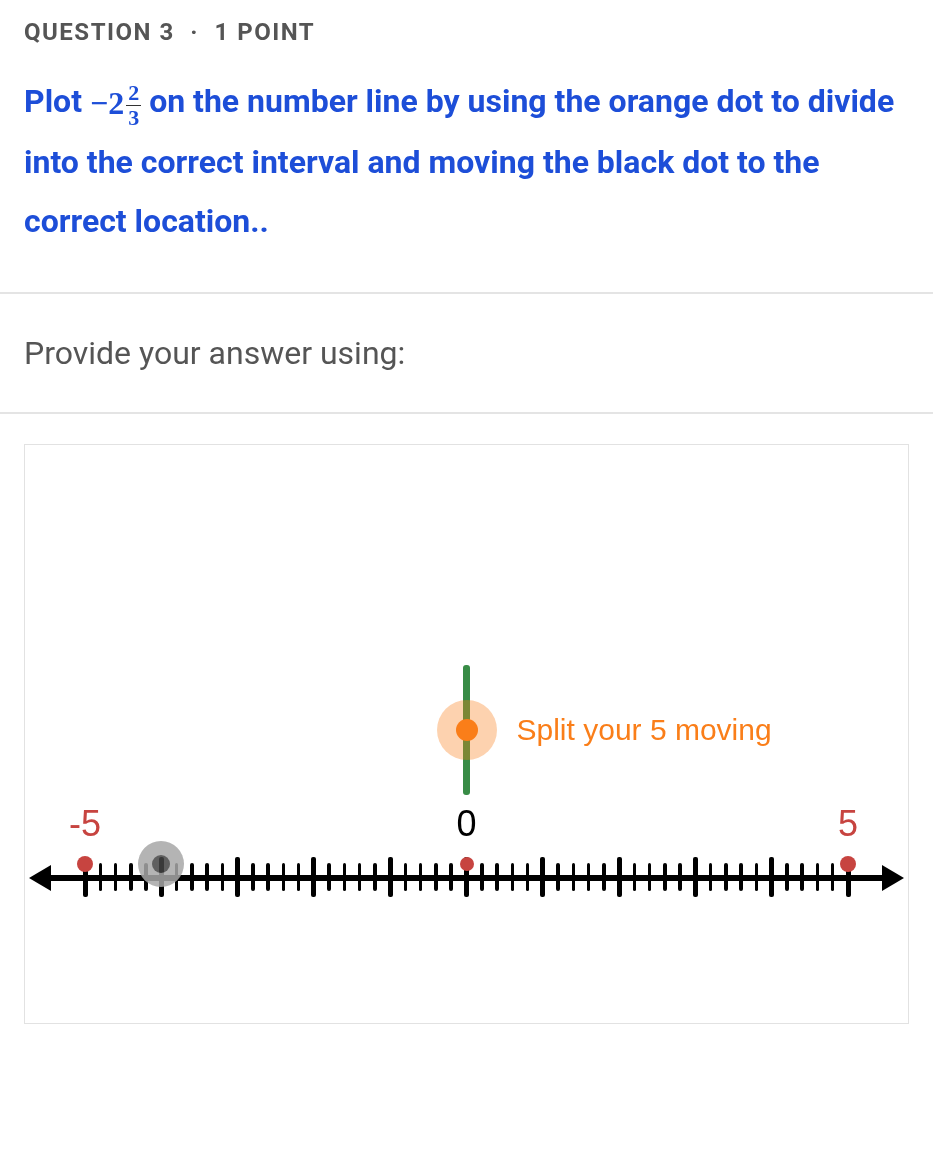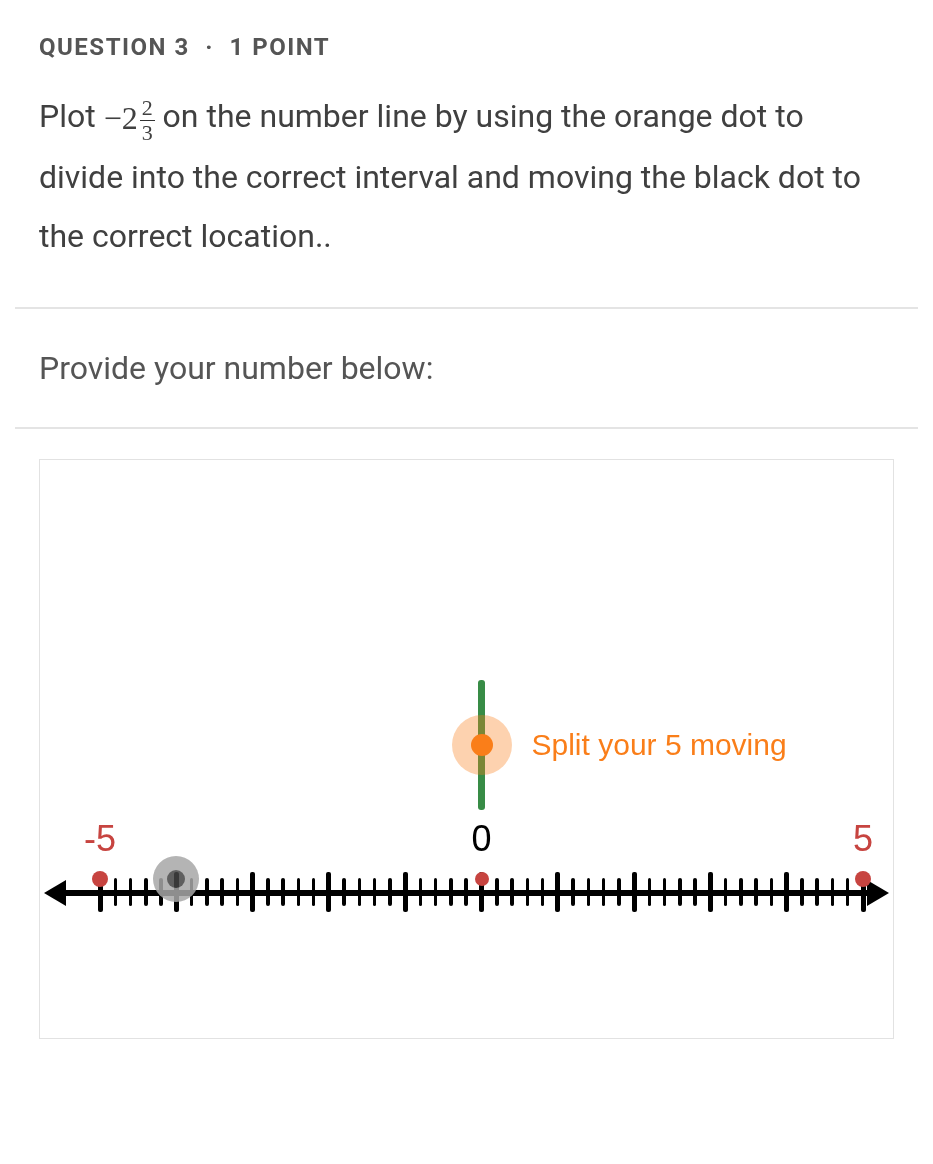--- a/index.html
+++ b/index.html
@@ -5,38 +5,39 @@
   * { box-sizing: border-box; }
   html, body {
     margin: 0;
     padding: 0;
     font-family: -apple-system, BlinkMacSystemFont, "Segoe UI", Roboto, "Helvetica Neue", Arial, sans-serif;
     color: #333;
     background: #fff;
   }
   .page {
     width: 933px;
-    padding: 15px;
+    padding: 0;
   }
   .header {
     padding: 18px 24px 8px 24px;
     font-weight: 700;
     letter-spacing: 1.5px;
     font-size: 24px;
     color: #555;
   }
   .header .dot {
     margin: 0 8px;
     font-weight: 700;
   }
   .question-body {
     padding: 18px 24px 40px 24px;
     font-size: 32px;
-    color: #404040;
+    color: #1d4ed8;
     line-height: 1.85;
+    font-weight: bold;
   }
   .mixed {
     white-space: nowrap;
     display: inline-flex;
     align-items: center;
     vertical-align: middle;
   }
   .mixed .neg { font-family: "Times New Roman", serif; }
   .mixed .whole { font-family: "Times New Roman", serif; }
   .frac {
@@ -221,21 +222,21 @@
         <span class="whole">2</span>
         <span class="frac">
           <span class="num">2</span>
           <span class="den">3</span>
         </span>
       </span><span> on the number line by using the orange dot to divide into the correct interval and moving the black dot to the correct location..</span>
   </div>
 
   <div class="divider"></div>
 
-  <div class="answer-prompt">Provide your number below:</div>
+  <div class="answer-prompt">Provide your answer using:</div>
 
   <div class="divider"></div>
 
   <div class="widget-wrap">
     <div class="widget">
 
       <div class="slider" id="slider" style="left: 441.5px;">
         <div class="slider-line"></div>
         <div class="slider-halo"></div>
         <div class="slider-dot"></div>

